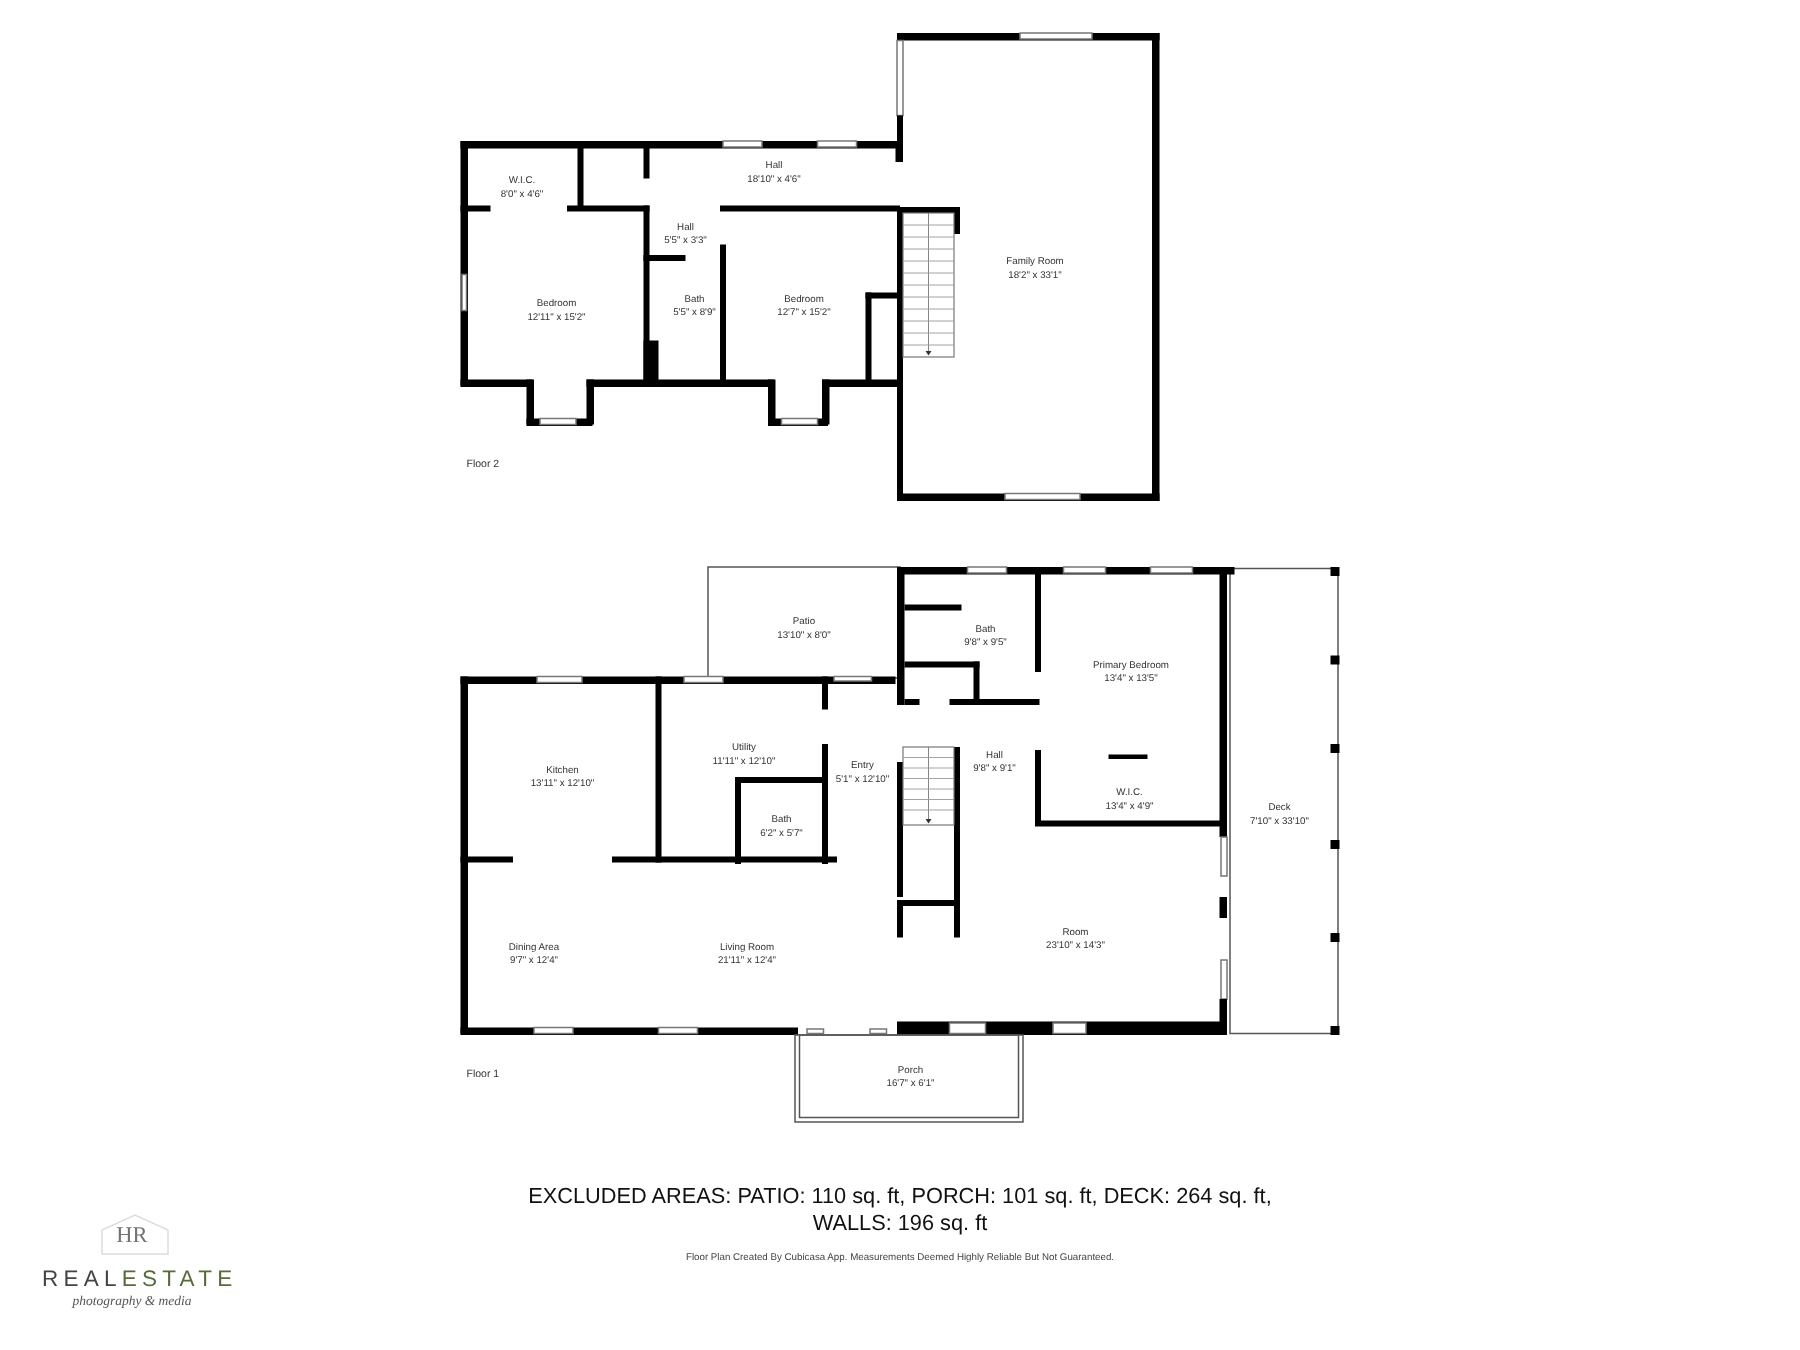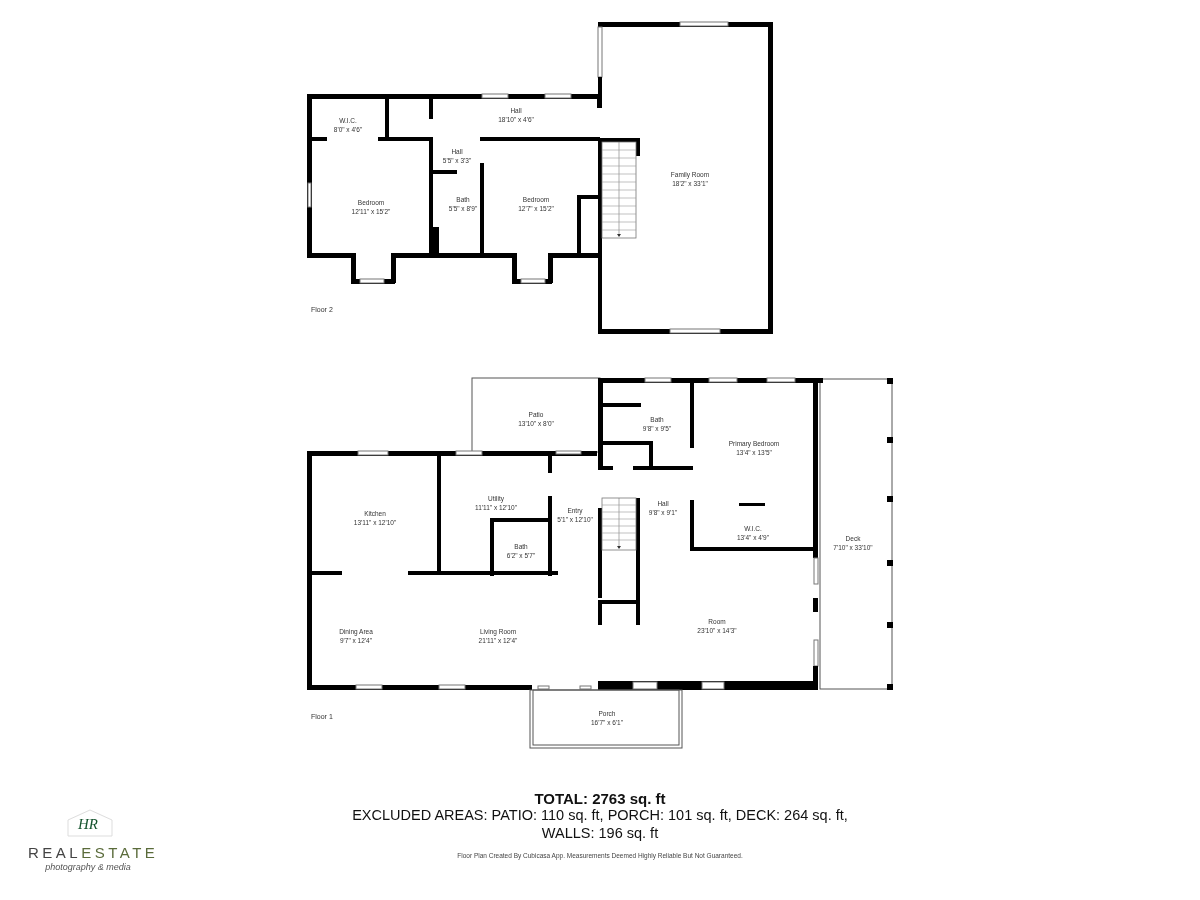--- a/index.html
+++ b/index.html
@@ -9,24 +9,24 @@
   .thin { fill:none; stroke:#555; stroke-width:1; }
   .win { fill:#fff; stroke:#777; stroke-width:1; }
   .label { position:absolute; font-size:6.5px; color:#333; text-align:center; line-height:8.5px; transform:translateX(-50%); white-space:nowrap; }
   .floor-label { position:absolute; font-size:7px; color:#333; }
   .summary { position:absolute; left:0; width:1200px; text-align:center; top:790px; }
   .summary .total { font-weight:bold; font-size:15px; color:#111; line-height:17px; }
   .summary .line { font-size:14.5px; color:#111; line-height:17.5px; }
   .summary .disclaimer { font-size:6.5px; color:#444; margin-top:10px; }
   .logo { position:absolute; left:28px; top:808px; width:120px; text-align:center; }
   .logo .house { width:44px; height:30px; margin:0 auto; position:relative; }
-  .logo .mono { position:absolute; left:0; right:0; top:8px; font-family:"Liberation Serif", serif; font-size:15px; color:#14532d;font-style:italic; }
+  .logo .mono { position:absolute; left:0; right:0; top:8px; font-family:"Liberation Serif", serif; font-size:15px; color:#737373; }
   .logo .re { font-size:15px; letter-spacing:3.5px; color:#444; margin-top:6px; }
   .logo .re b { color:#5a6b3a; font-weight:normal; }
-  .logo .sub { font-family:Liberation Sans, sans-serif; font-style:italic; font-size:9px; color:#555; margin-top:1px; }
+  .logo .sub { font-family:Liberation Serif, serif; font-style:italic; font-size:9px; color:#555; margin-top:1px; }
 </style>
 </head>
 <body>
 
 <svg class="plan" width="1200" height="900" viewBox="0 0 1200 900">
 
   <g>
 
     <rect class="wall" x="307" y="94" width="295" height="5"></rect>
     <rect class="win" x="482" y="94" width="26" height="4"></rect>
@@ -259,21 +259,20 @@
     <div>Room</div>
     <div>23'10" x 14'3"</div>
   </div>
 <div class="label" style="left:607px;top:710px">
     <div>Porch</div>
     <div>16'7" x 6'1"</div>
   </div>
 <div class="floor-label" style="left:311px;top:713px">Floor 1</div>
 
 <div class="summary">
-  <div class="total">TOTAL: 2763 sq. ft</div>
   <div class="line">EXCLUDED AREAS: PATIO: 110 sq. ft, PORCH: 101 sq. ft, DECK: 264 sq. ft,</div>
   <div class="line">WALLS: 196 sq. ft</div>
   <div class="disclaimer">Floor Plan Created By Cubicasa App. Measurements Deemed Highly Reliable But Not Guaranteed.</div>
 </div>
 
 <div class="logo">
   <div class="house">
     <div class="mono">HR</div>
   </div>
   <div class="re"><span>REAL</span><b>ESTATE</b></div>

